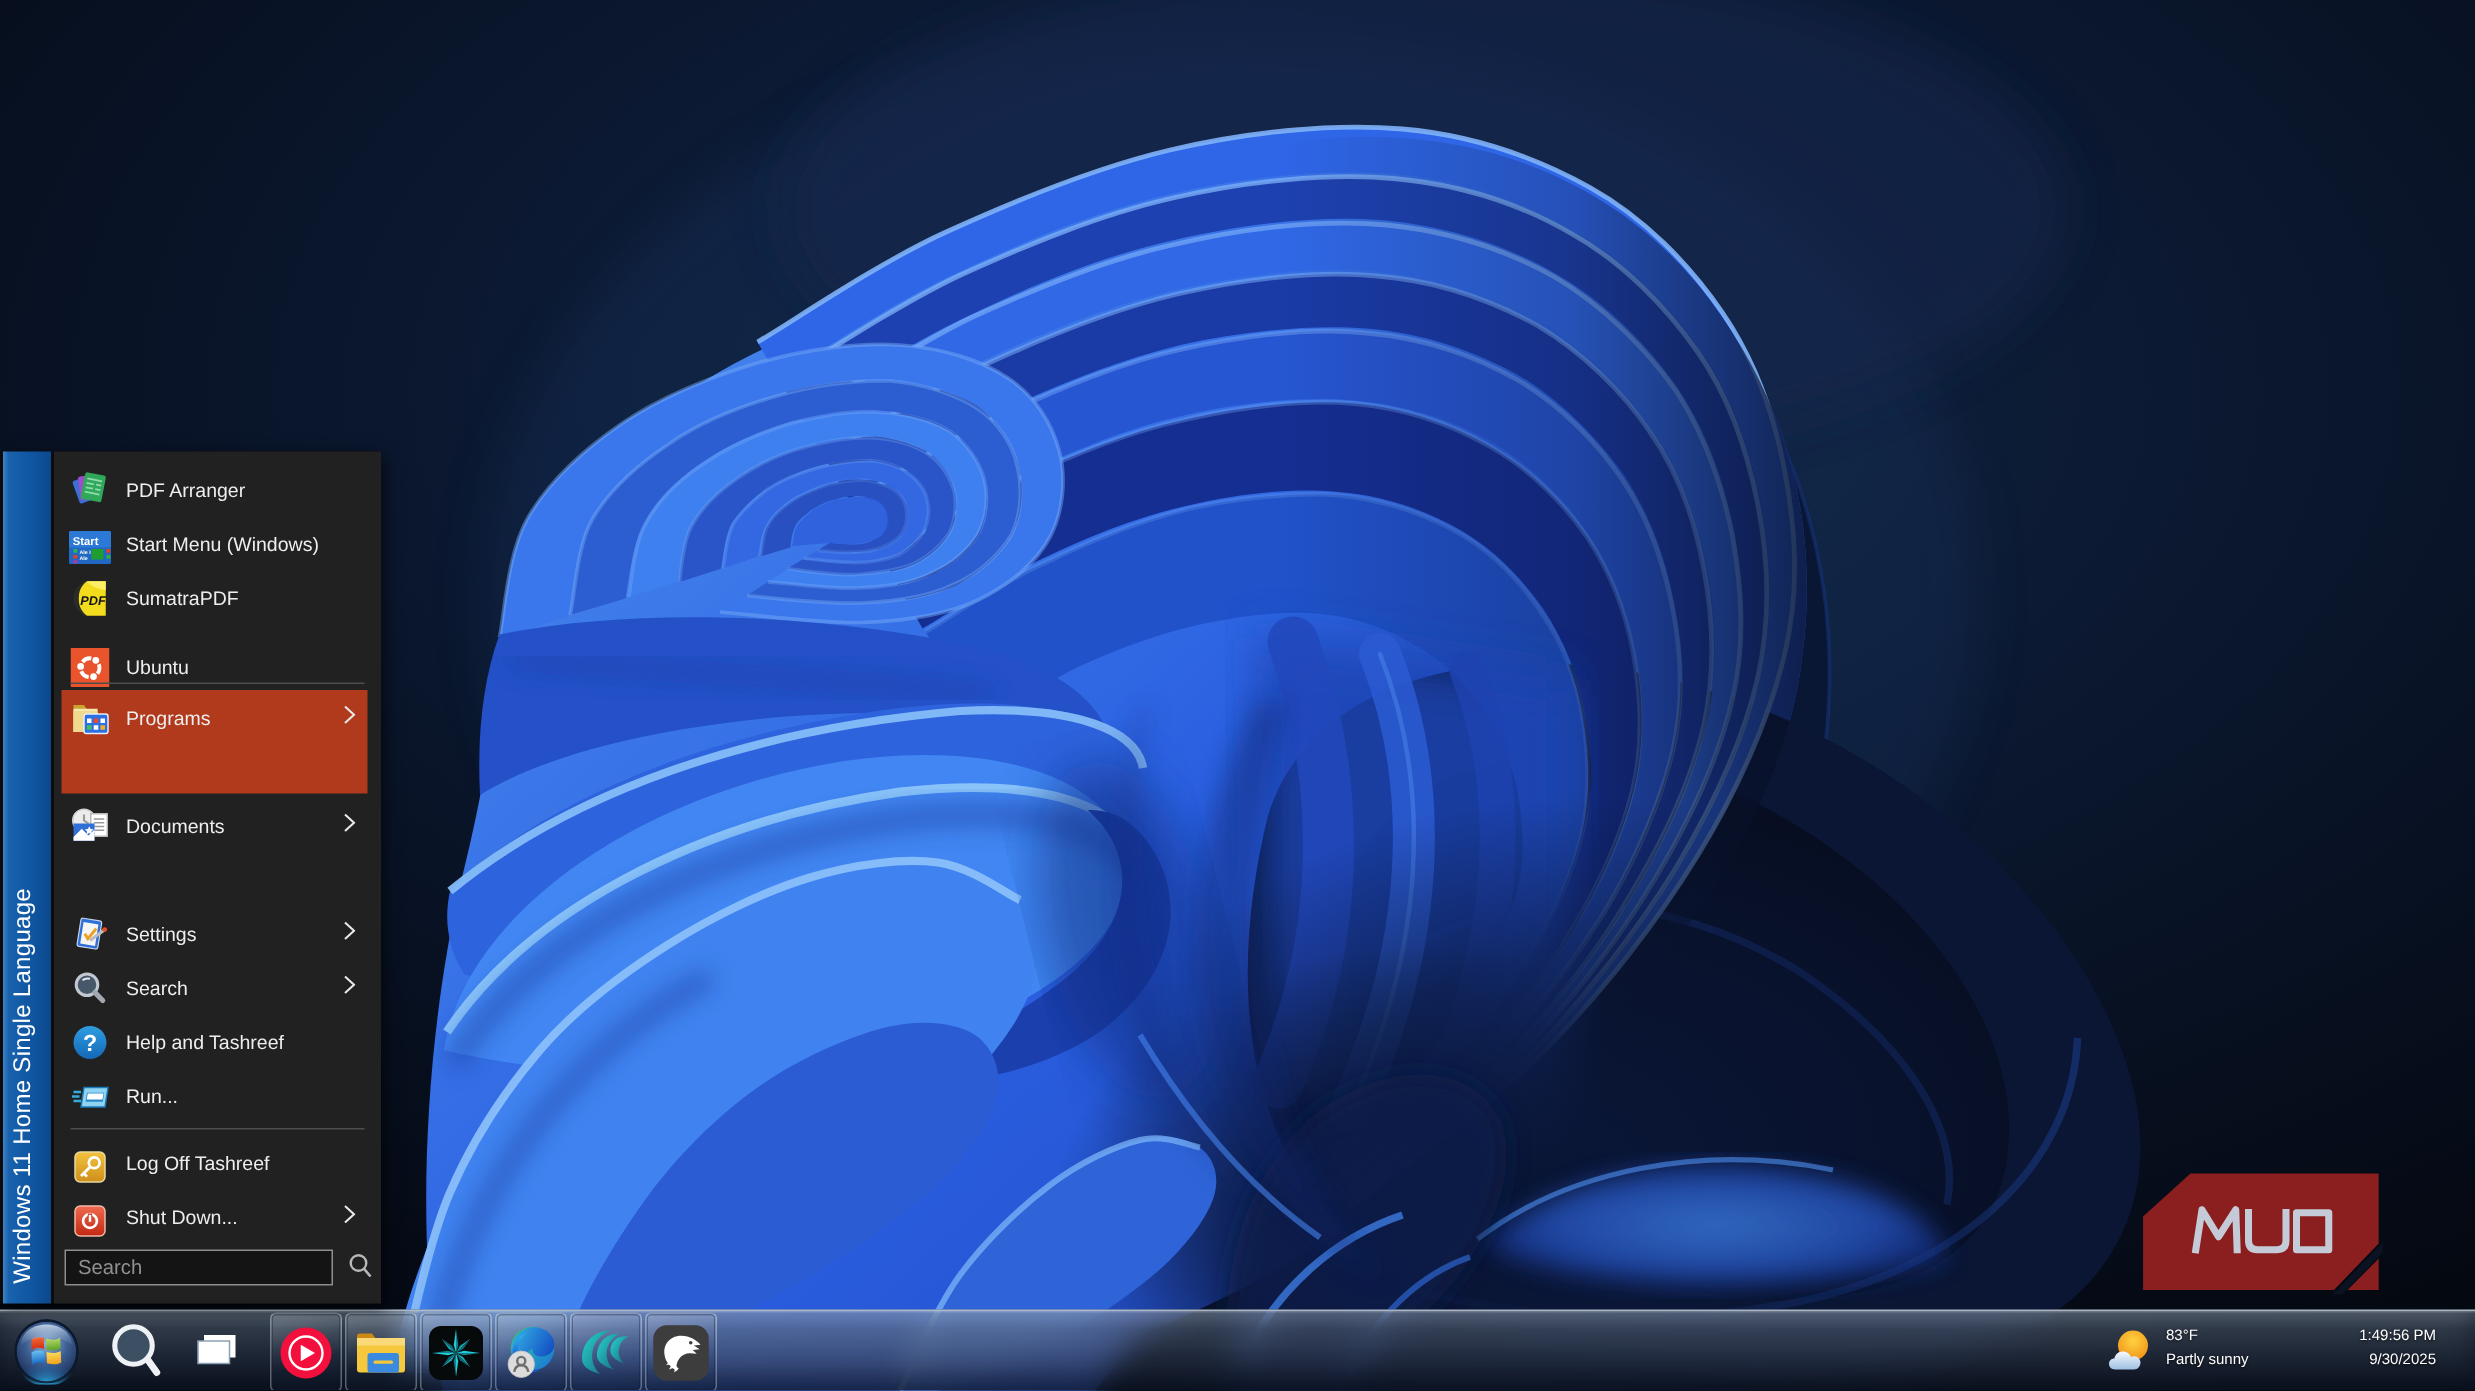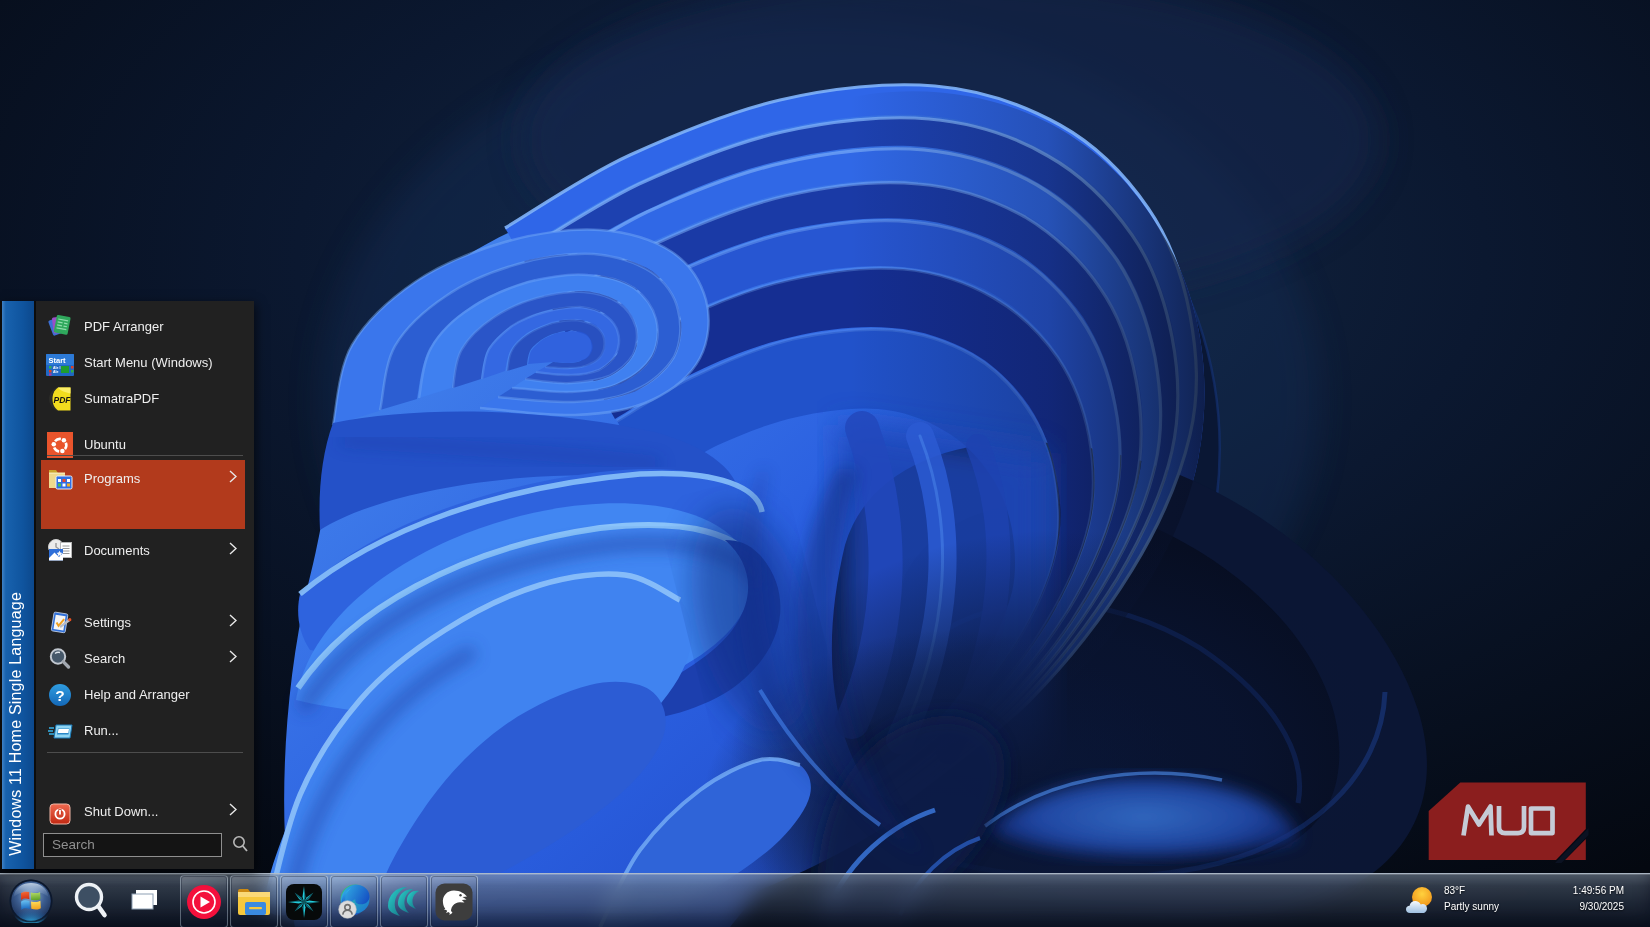--- a/index.html
+++ b/index.html
@@ -499,40 +499,58 @@
             <defs>
               <linearGradient id="hlpg" x1="0" y1="0" x2="0" y2="1">
                 <stop offset="0" stop-color="#2f9de0"></stop>
                 <stop offset="1" stop-color="#1468b8"></stop>
               </linearGradient>
             </defs>
             <circle cx="13" cy="13" r="11" fill="url(#hlpg)"></circle>
             <text x="13" y="18.5" font-size="15.5" font-weight="bold" fill="#fff" text-anchor="middle" font-family="Liberation Sans">?</text>
           </svg>
         </span>
-        <span class="lb">Help and Arranger</span>
+        <span class="lb">Help and Tashreef</span>
         <span class="ar"></span>
       </div>
 <div class="mi" style="top:411px">
         <span class="ic">
           <svg width="26" height="26" viewBox="0 0 26 26">
             <g stroke="#35aade" stroke-width="1.6">
               <line x1="2" y1="10" x2="7" y2="10"></line>
               <line x1="1" y1="13" x2="6" y2="13"></line>
               <line x1="2" y1="16" x2="7" y2="16"></line>
             </g>
             <path d="M9 7 L25 7 L23 20 L7 20 Z" fill="#8fd4f2" stroke="#1a7ab8" stroke-width="1"></path>
             <path d="M11 10.5 L22.5 10.5 L21.5 16.5 L10 16.5 Z" fill="#2a88c8"></path>
             <path d="M11.5 11 L22 11 L21.3 15 L10.8 15 Z" fill="#fff"></path>
           </svg>
         </span>
         <span class="lb">Run...</span>
         <span class="ar"></span>
       </div>
 <div class="sep" style="top:451px"></div>
+<div class="mi" style="top:456px">
+        <span class="ic">
+          <svg width="22" height="22" viewBox="0 0 22 22">
+            <defs>
+              <linearGradient id="keyg" x1="0" y1="0" x2="0" y2="1">
+                <stop offset="0" stop-color="#f2c23e"></stop>
+                <stop offset="1" stop-color="#cf8f1a"></stop>
+              </linearGradient>
+            </defs>
+            <rect x="1" y="1" width="20" height="20" rx="3.5" fill="url(#keyg)" stroke="#e8d8a0" stroke-width="1"></rect>
+            <circle cx="13.8" cy="8.2" r="3.6" fill="none" stroke="#fff" stroke-width="1.8"></circle>
+            <line x1="11.2" y1="10.8" x2="5" y2="17" stroke="#fff" stroke-width="1.8"></line>
+            <line x1="6.8" y1="15.2" x2="9" y2="17.4" stroke="#fff" stroke-width="1.8"></line>
+          </svg>
+        </span>
+        <span class="lb">Log Off Tashreef</span>
+        <span class="ar"></span>
+      </div>
 <div class="mi" style="top:492px">
         <span class="ic">
           <svg width="22" height="22" viewBox="0 0 22 22">
             <defs>
               <linearGradient id="pwg" x1="0" y1="0" x2="0" y2="1">
                 <stop offset="0" stop-color="#f06a50"></stop>
                 <stop offset="1" stop-color="#c22812"></stop>
               </linearGradient>
             </defs>
             <rect x="1" y="1" width="20" height="20" rx="3.5" fill="url(#pwg)" stroke="#f0b8a8" stroke-width="1"></rect>

